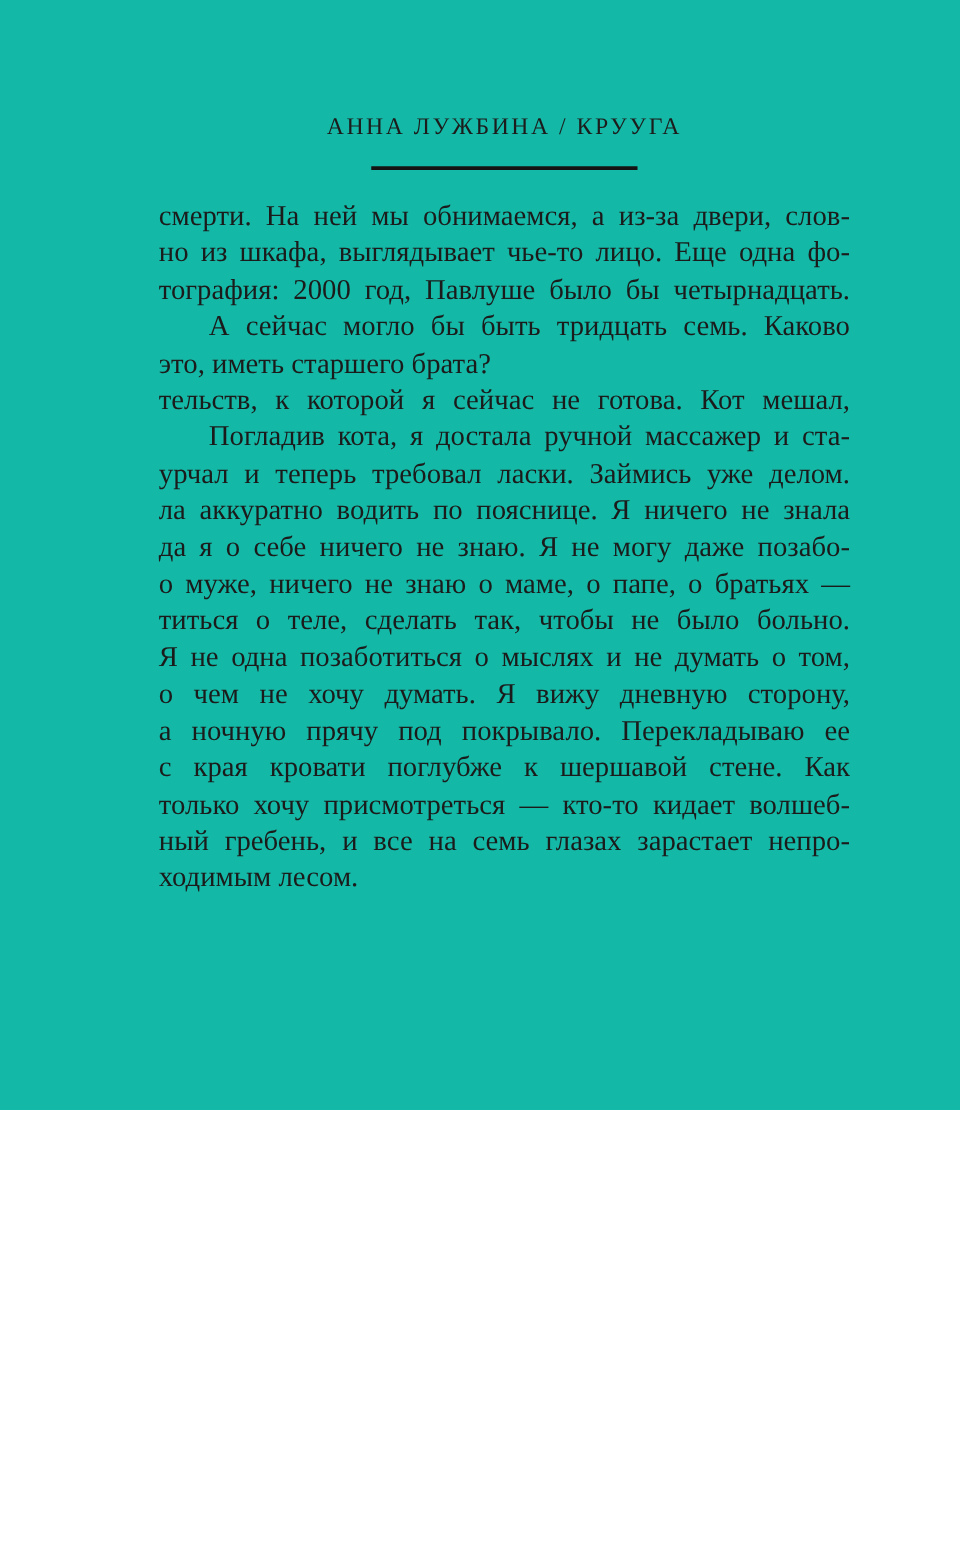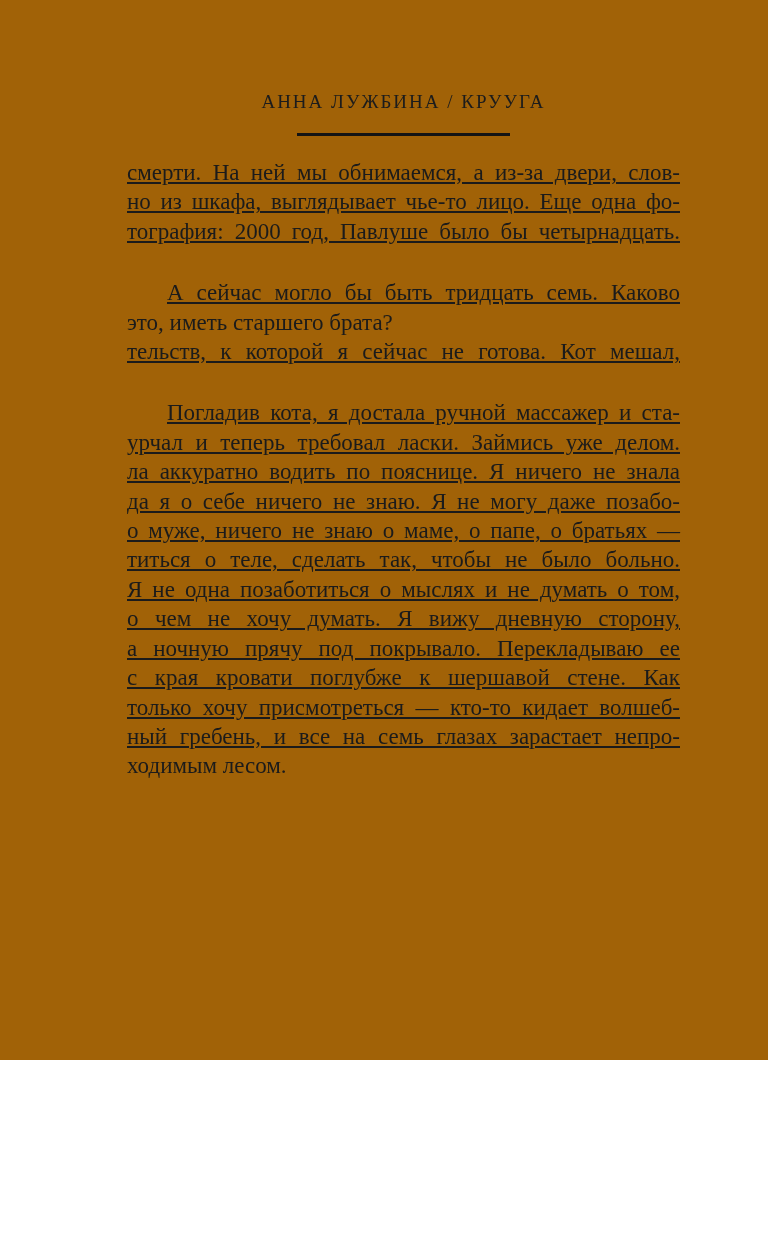--- a/index.html
+++ b/index.html
@@ -1,21 +1,21 @@
 <!DOCTYPE html>
 <html><head>
 <meta charset="utf-8">
 <style>
   * { margin: 0; padding: 0; box-sizing: border-box; }
   html, body { background: #ffffff; }
   .page {
     position: relative;
     width: 768px;
-    height: 1060px;
-    background: #a16207;
+    height: 888px;
+    background: #14b8a6;
     font-family: "Liberation Serif", "DejaVu Serif", serif;
     color: #1b1b1b;
     overflow: hidden;
   }
   .running-head {
     position: absolute;
     top: 91px;
     left: 127px;
     width: 553px;
     text-align: center;
@@ -35,22 +35,22 @@
   .body-text {
     position: absolute;
     top: 158px;
     left: 127px;
     width: 553px;
     font-size: 23px;
     line-height: 29.4px;
     color: #1b1b1b;
   }
   .line { text-align: justify; }
-  .line.j { text-align-last: justify; text-decoration: underline; }
-  .line.indent { text-indent: 40px; margin-top: 32px; }
+  .line.j { text-align-last: justify; }
+  .line.indent { text-indent: 40px; }
 </style>
 </head>
 <body>
 
 <div class="page">
   <div class="running-head">АННА ЛУЖБИНА / КРУУГА</div>
   <div class="head-rule"></div>
   <div class="body-text">
       <div class="line j">смерти. На ней мы обнимаемся, а из-за двери, слов-</div>
       <div class="line j">но из шкафа, выглядывает чье-то лицо. Еще одна фо-</div>

